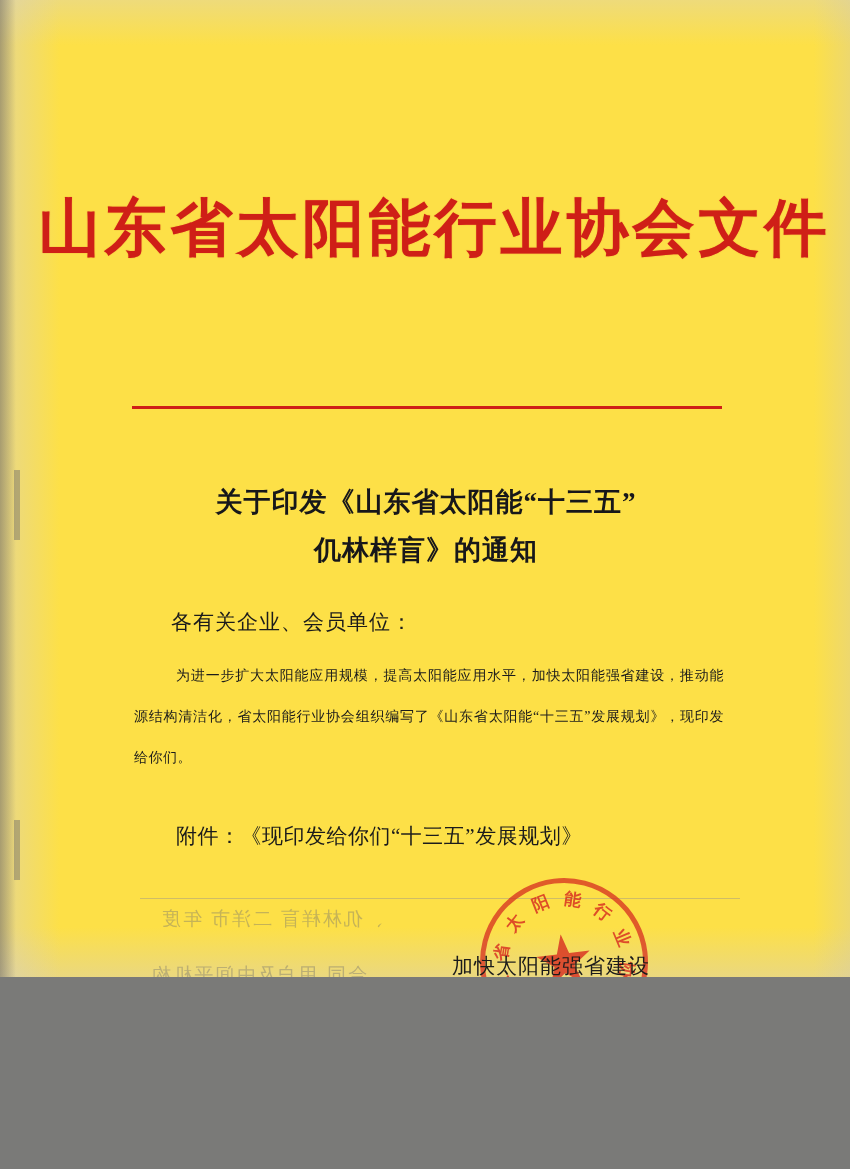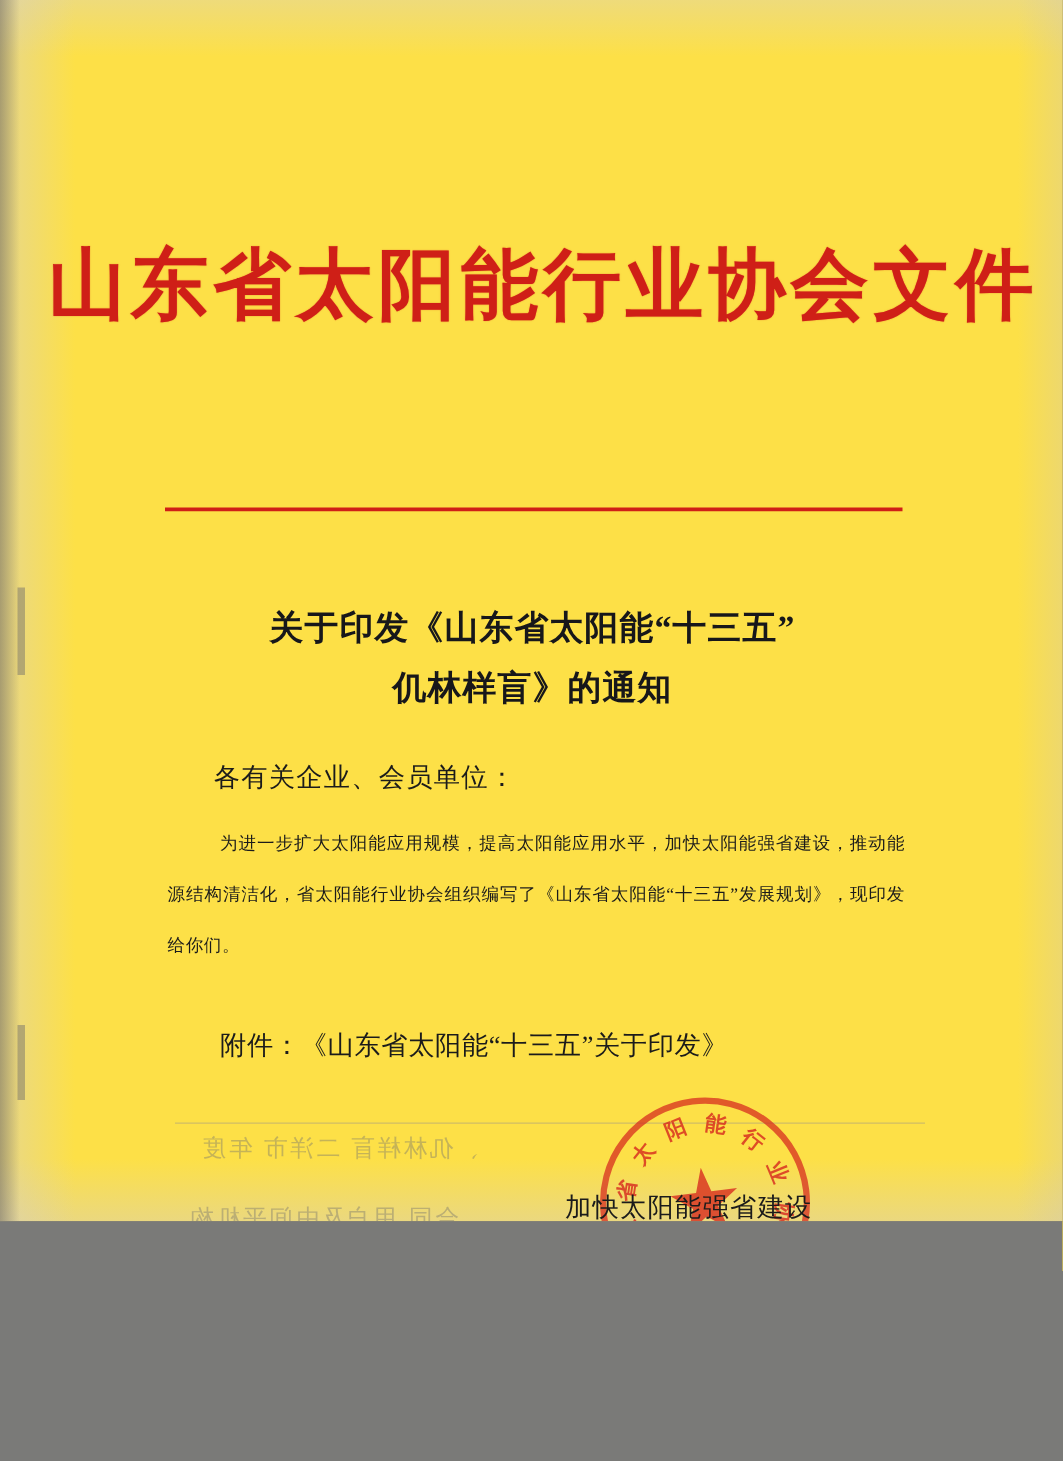--- a/index.html
+++ b/index.html
@@ -229,21 +229,21 @@
 
   <div class="title">
     <div>关于印发《山东省太阳能“十三五”</div>
     <div>仉林样盲》的通知</div>
   </div>
 
   <div class="salutation">各有关企业、会员单位：</div>
 
   <div class="para">为进一步扩大太阳能应用规模，提高太阳能应用水平，加快太阳能强省建设，推动能源结构清洁化，省太阳能行业协会组织编写了《山东省太阳能“十三五”发展规划》，现印发给你们。</div>
 
-  <div class="attachment">附件：《山东省太阳能“十三五”关于印发》</div>
+  <div class="attachment">附件：《现印发给你们“十三五”发展规划》</div>
 
   <div class="bleed-line bleed-line-1"></div>
   <div class="bleed bleed-1">、仉林样盲    二洋市    年度</div>
   <div class="bleed bleed-2">合同  用户及中间平机构</div>
   <div class="bleed-line bleed-line-2"></div>
 
   <div class="seal">
     <div class="star"></div>
     <div class="seal-text">
         <span style="transform: rotate(-224deg) translate(63px) rotate(90deg) translate(-50%, -50%);">山</span>

